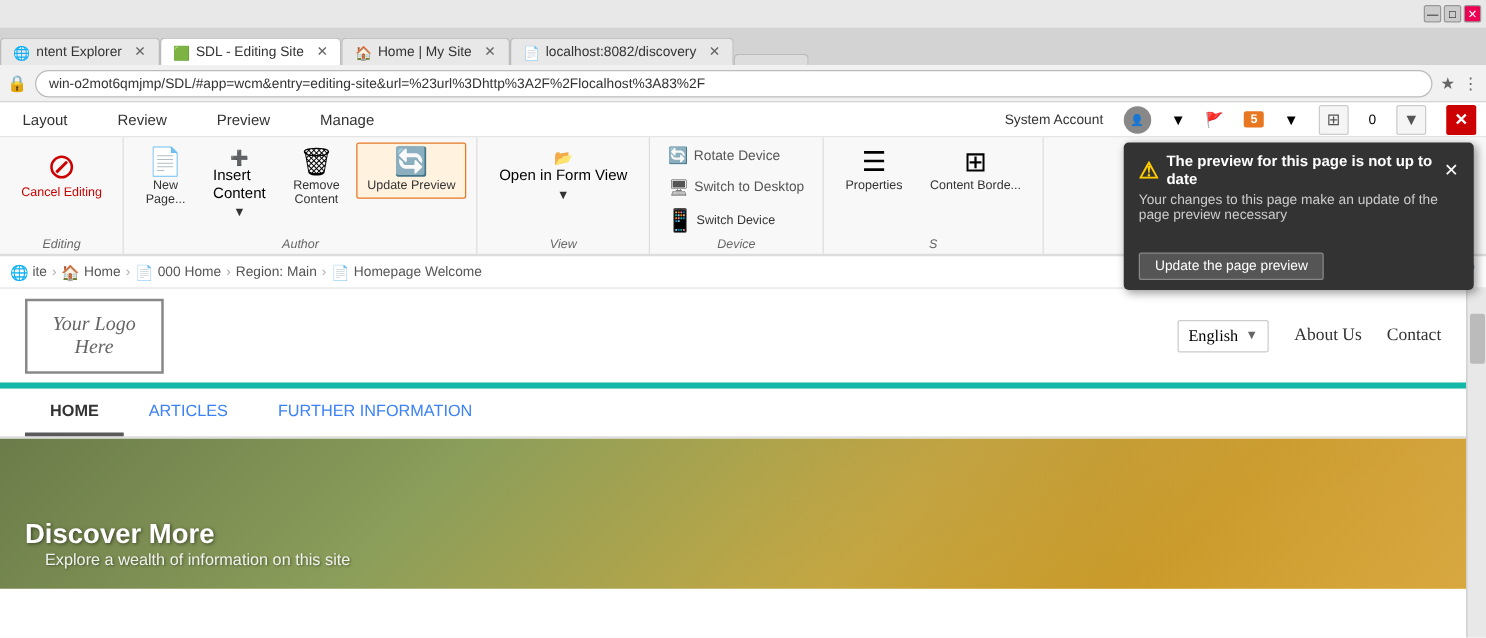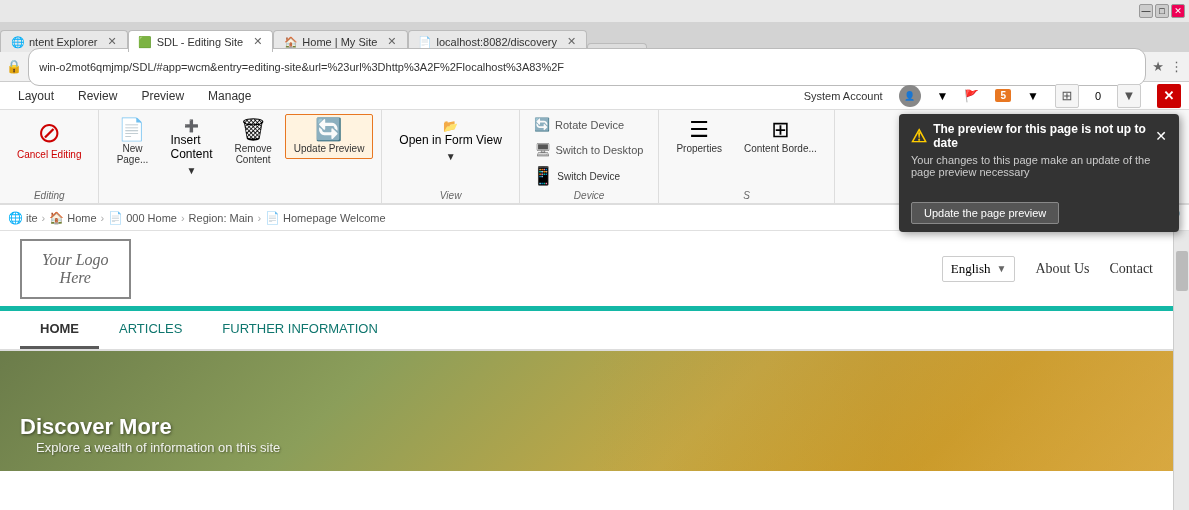--- a/index.html
+++ b/index.html
@@ -10,26 +10,26 @@
     .title-bar-btn.close { background: #e05; color: white; }
 
     .tab-bar { display: flex; align-items: flex-end; background: #d3d3d3; padding: 3px 0 0 0; height: 30px; }
     .browser-tab { display: flex; align-items: center; padding: 4px 10px; background: #e8e8e8; border: 1px solid #bbb; border-bottom: none; border-radius: 4px 4px 0 0; font-size: 11px; color: #333; gap: 6px; cursor: pointer; max-width: 180px; }
     .browser-tab.active { background: #fff; z-index: 1; }
     .browser-tab .tab-icon { width: 12px; height: 12px; }
     .browser-tab .tab-close { color: #666; font-size: 11px; margin-left: 4px; cursor: pointer; }
     .browser-tab.empty-tab { background: #ddd; width: 60px; }
 
     .address-bar { display: flex; align-items: center; padding: 4px 6px; background: #f1f1f1; border-bottom: 1px solid #ccc; height: 30px; gap: 6px; }
-    .address-field { flex: 1; height: 38px; border: 1px solid #bbb; border-radius: 11px; padding: 0 10px; font-size: 11px; background: #fff; color: #333; }
+    .address-field { flex: 1; height: 22px; border: 1px solid #bbb; border-radius: 11px; padding: 0 10px; font-size: 11px; background: #fff; color: #333; }
     .addr-icon { color: #666; font-size: 13px; cursor: pointer; }
 
     
     .app-menu-bar { background: #fff; border-bottom: 1px solid #ddd; display: flex; align-items: center; justify-content: space-between; height: 28px; padding: 0 8px; }
-    .app-menu-left { display: flex; gap: 4px; }
+    .app-menu-left { display: flex; gap: 20px; }
     .app-menu-item { padding: 4px 10px; font-size: 12px; color: #333; cursor: pointer; }
     .app-menu-right { display: flex; align-items: center; gap: 16px; }
     .system-account { display: flex; align-items: center; gap: 4px; font-size: 11px; color: #333; }
     .account-avatar { width: 22px; height: 22px; border-radius: 50%; background: #888; display: flex; align-items: center; justify-content: center; color: white; font-size: 9px; }
     .badge-btn { background: #e87722; color: white; border-radius: 2px; padding: 1px 5px; font-size: 10px; font-weight: bold; cursor: pointer; }
     .icon-btn { width: 24px; height: 24px; border: 1px solid #ccc; border-radius: 2px; background: #f5f5f5; display: flex; align-items: center; justify-content: center; cursor: pointer; font-size: 13px; color: #555; }
     .close-app-btn { width: 24px; height: 24px; background: #c00; color: white; border: none; border-radius: 2px; cursor: pointer; display: flex; align-items: center; justify-content: center; font-size: 13px; font-weight: bold; }
 
     
     .ribbon { background: #f8f8f8; border-bottom: 2px solid #ddd; display: flex; align-items: stretch; padding: 0; min-height: 80px; position: relative; }
@@ -75,21 +75,21 @@
     .site-header { background: #fff; border-bottom: 5px solid #14b8a6; padding: 10px 20px; display: flex; align-items: center; justify-content: space-between; height: 80px; font-family: Liberation Serif, serif; }
     .logo-box { border: 2px solid #888; padding: 10px 20px; font-size: 16px; color: #666; font-style: italic; text-align: center; cursor: pointer; }
     .lang-nav { display: flex; align-items: center; gap: 20px; }
     .lang-select { display: flex; align-items: center; border: 1px solid #ccc; border-radius: 2px; padding: 4px 8px; background: #fff; cursor: pointer; gap: 6px; font-size: 13px; }
     .lang-dropdown-arrow { font-size: 10px; color: #666; }
     .nav-links { display: flex; gap: 20px; text-align: right; }
     .nav-link { font-size: 14px; color: #333; cursor: pointer; text-decoration: none; }
 
     
     .site-nav-tabs { background: #fff; border-bottom: 2px solid #ddd; display: flex; padding: 0 20px; }
-    .site-tab { padding: 10px 20px; font-size: 13px; color: #0f766e; cursor: pointer; border-bottom: 3px solid transparent; }
+    .site-tab { padding: 10px 20px; font-size: 13px; color: #3b82f6; cursor: pointer; border-bottom: 3px solid transparent; }
     .site-tab.active { color: #333; font-weight: bold; border-bottom: 3px solid #5a5a5a; }
 
     
     .hero-banner { position: relative; height: 120px; overflow: hidden; background: linear-gradient(135deg, #6b7c4a 0%, #8b9e5a 30%, #c5a843 60%, #d4a020 80%, #e8b030 100%); display: flex; align-items: flex-end; padding: 16px 20px; }
     .hero-text { color: white; z-index: 2; }
     .hero-title { font-size: 22px; font-weight: bold; text-shadow: 1px 1px 3px rgba(0,0,0,0.5); }
     .hero-subtitle { font-size: 13px; color: rgba(255,255,255,0.9); text-shadow: 1px 1px 2px rgba(0,0,0,0.4); margin-left: 16px; }
     .hero-overlay { position: absolute; right: 0; top: 0; width: 50%; height: 100%; background: linear-gradient(90deg, transparent, rgba(180,140,60,0.3), rgba(200,160,80,0.5)); }
   </style>
 </head>
@@ -182,20 +182,21 @@
       </div>
       <div class="ribbon-btn">
         <span class="btn-icon">🗑</span>
         <span class="btn-label">Remove<br>Content</span>
       </div>
       <div class="ribbon-btn highlighted" style="border-color:#e87722; background:#fff3e0;">
         <span class="btn-icon">🔄</span>
         <span class="btn-label">Update Preview</span>
       </div>
     </div>
+    <div class="ribbon-group-label">Author</div>
   </div>
 
   <div class="ribbon-group">
     <div class="ribbon-btns">
       <div class="ribbon-btn-split">
         <div class="ribbon-btn-split-top" style="min-width:70px;">
           <span class="btn-icon">📂</span>
           <span class="btn-label">Open in Form View</span>
         </div>
         <div class="ribbon-btn-split-bottom">▼</div>

